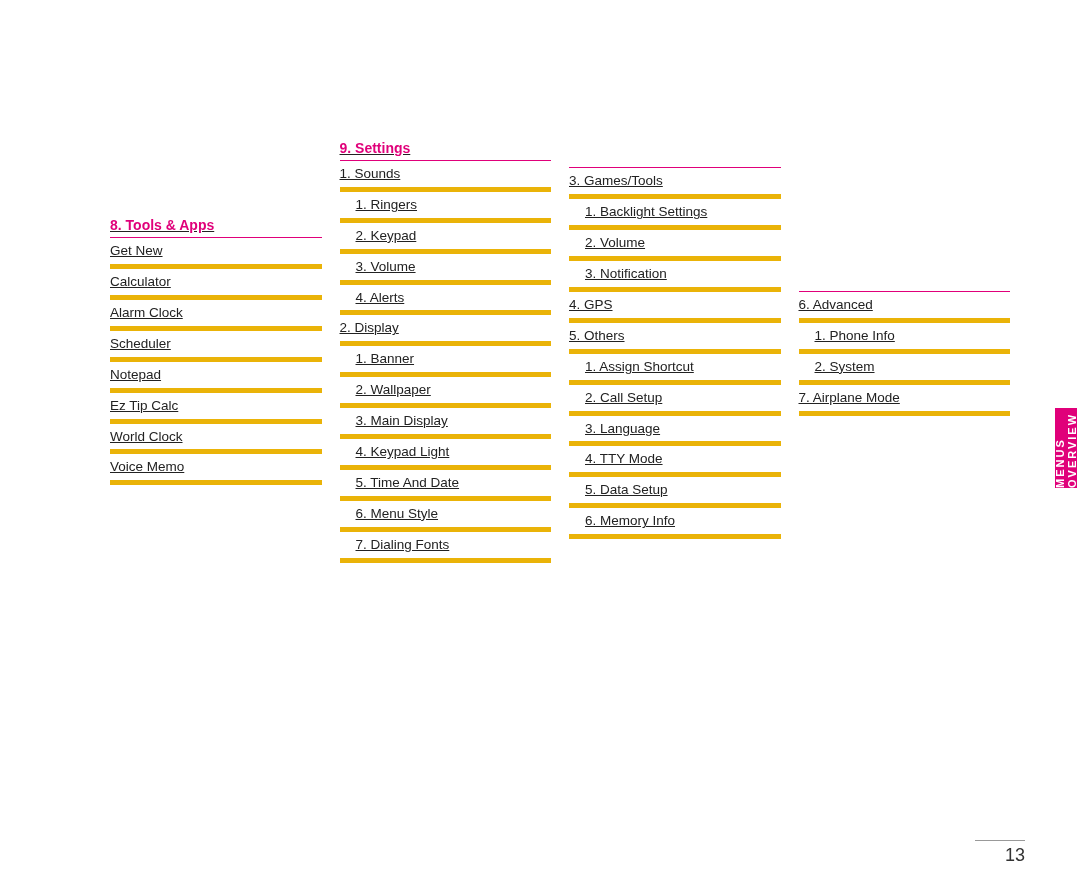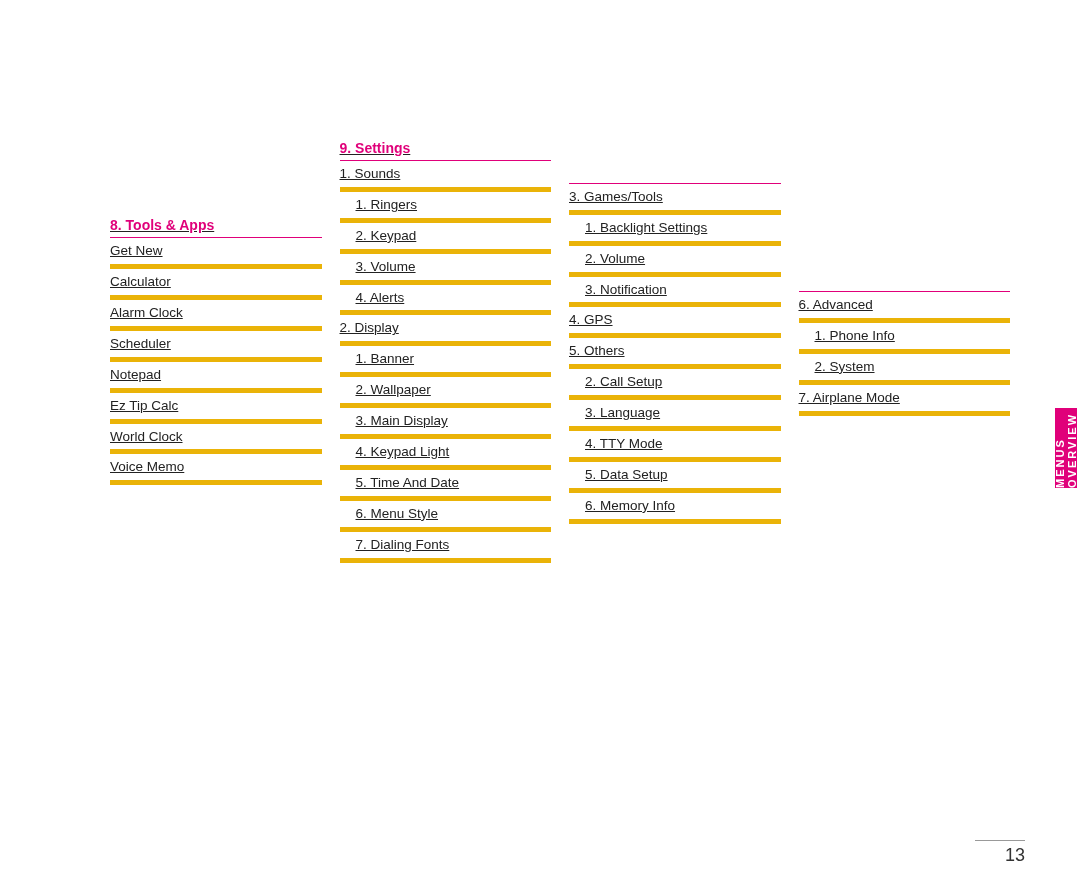--- a/index.html
+++ b/index.html
@@ -138,20 +138,21 @@
         <div class="menu-item sub">7. Dialing Fonts</div>
       </div>
       <div class="column">
         <div class="column-header"></div>
         <div class="menu-item">3. Games/Tools</div>
         <div class="menu-item sub">1. Backlight Settings</div>
         <div class="menu-item sub">2. Volume</div>
         <div class="menu-item sub">3. Notification</div>
         <div class="menu-item">4. GPS</div>
         <div class="menu-item">5. Others</div>
+        <div class="menu-item sub">1. Assign Shortcut</div>
         <div class="menu-item sub">2. Call Setup</div>
         <div class="menu-item sub">3. Language</div>
         <div class="menu-item sub">4. TTY Mode</div>
         <div class="menu-item sub">5. Data Setup</div>
         <div class="menu-item sub">6. Memory Info</div>
       </div>
       <div class="column">
         <div class="column-header"></div>
         <div class="menu-item">6. Advanced</div>
         <div class="menu-item sub">1. Phone Info</div>

